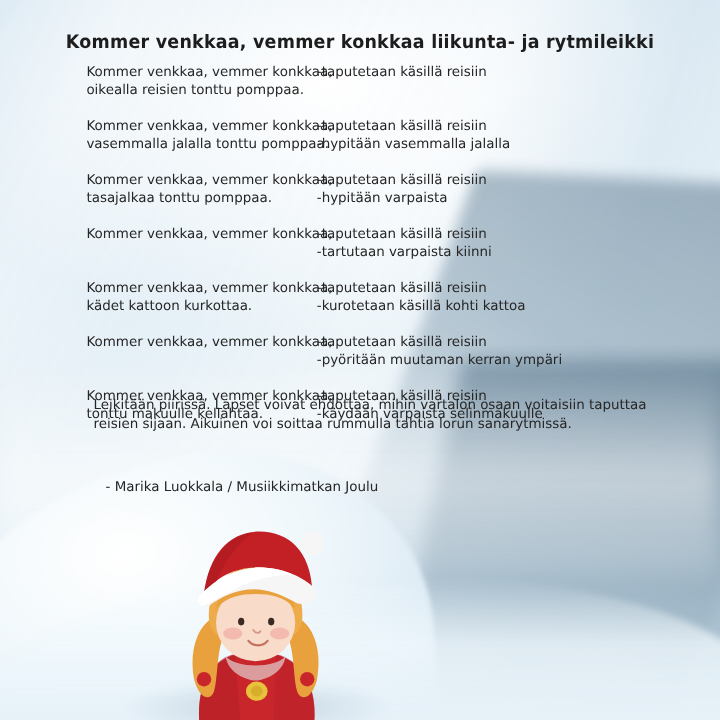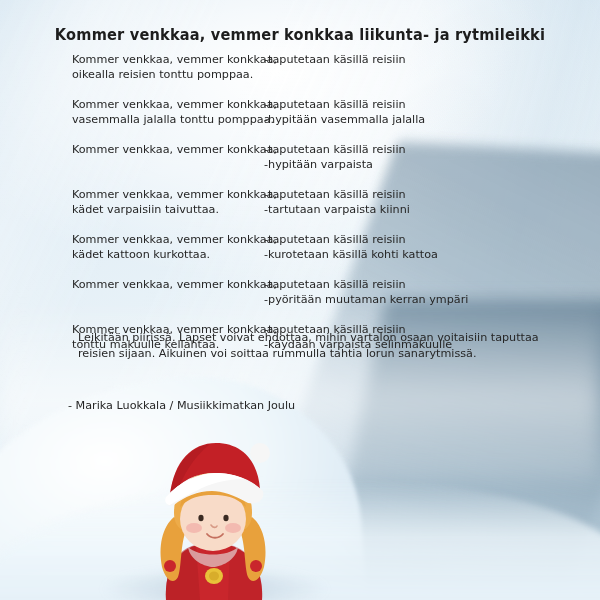--- a/index.html
+++ b/index.html
@@ -144,21 +144,21 @@
     top: 330px;
     left: 78px;
     width: 468px;
     font-size: 11.2px;
     line-height: 16px;
     color: #262626;
   }
   .credit {
     position: absolute;
     top: 398px;
-    left: 68px;
+    left: 88px;
     width: 400px;
     font-size: 11.2px;
     line-height: 16px;
     color: #262626;
   }
 
   
   .elf {
     position: absolute;
     left: 118px;
@@ -214,31 +214,31 @@
         </div>
         <div class="verse-right">
           <div class="line">-taputetaan käsillä reisiin</div>
           <div class="line">-hypitään vasemmalla jalalla</div>
         </div>
       </div>
 
       <div class="verse">
         <div class="verse-left">
           <div class="line">Kommer venkkaa, vemmer konkkaa,</div>
+          <div class="line">tasajalkaa tonttu pomppaa.</div>
         </div>
         <div class="verse-right">
           <div class="line">-taputetaan käsillä reisiin</div>
           <div class="line">-hypitään varpaista</div>
         </div>
       </div>
 
       <div class="verse">
         <div class="verse-left">
           <div class="line">Kommer venkkaa, vemmer konkkaa,</div>
-          <div class="line">kädet varpaisiin taivuttaa.</div>
         </div>
         <div class="verse-right">
           <div class="line">-taputetaan käsillä reisiin</div>
           <div class="line">-tartutaan varpaista kiinni</div>
         </div>
       </div>
 
       <div class="verse">
         <div class="verse-left">
           <div class="line">Kommer venkkaa, vemmer konkkaa,</div>

